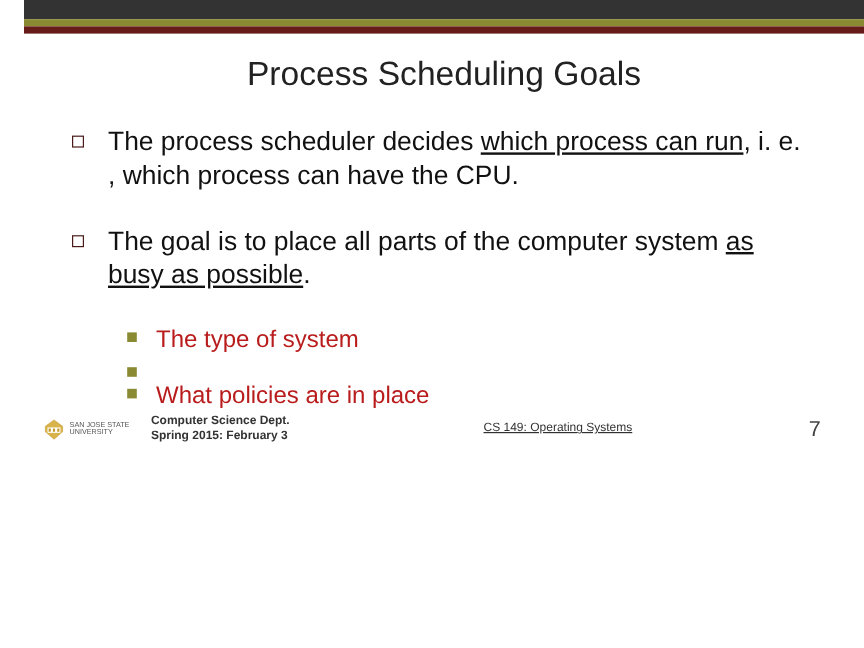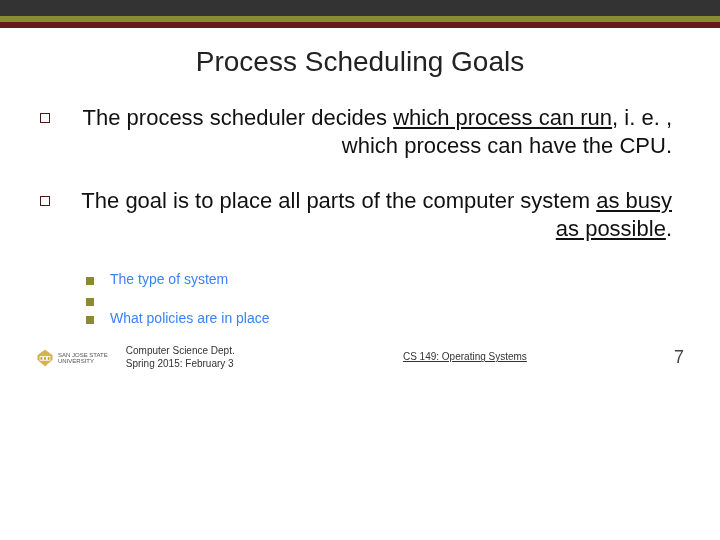--- a/index.html
+++ b/index.html
@@ -1,37 +1,37 @@
 <!DOCTYPE html>
 <html><head>
 <meta charset="utf-8">
 <style>
   * { box-sizing: border-box; margin: 0; padding: 0; }
   html, body { width: 720px; height: 540px; font-family: Arial, Helvetica, sans-serif; background: #fff; overflow: hidden; }
-  .slide { width: 720px; height: 388px; position: relative; }
+  .slide { width: 720px; height: 388px; position: relative; padding-left: 20px; }
   .topbar { width: 100%; }
   .band-dark { height: 16px; background: #333333; }
   .band-olive { height: 6px; background: #8a8a33; }
   .band-maroon { height: 6px; background: #661a1a; }
   .title { text-align: center; font-size: 28px; color: #222; margin-top: 18px; margin-bottom: 26px; font-weight: 400; }
-  .content { padding: 0 48px 0 40px; text-align: right; }
+  .content { padding: 0 48px 0 40px; }
   .topitem { display: flex; align-items: flex-start; margin-bottom: 28px; }
   .sq-bullet { width: 10px; height: 10px; border: 1.5px solid #4a1a1a; margin-top: 9px; margin-right: 20px; flex: 0 0 auto; }
   .toptext { font-size: 22px; line-height: 1.25; color: #111; }
   .u { text-decoration: underline; }
   .subitems { margin-top: 10px; }
   .subitem { display: flex; align-items: flex-start; margin: 3px 0 3px 46px; }
   .sq-solid { width: 8px; height: 8px; background: #8a8a33; margin-top: 7px; margin-right: 16px; flex: 0 0 auto; }
-  .subtext { font-size: 14px; color: #3b82f6; line-height: 1.3; }
+  .subtext { font-size: 20px; color: #b91c1c; line-height: 1.3; }
   .footer { position: absolute; bottom: 18px; left: 0; width: 100%; display: flex; align-items: center; padding: 0 36px 0 36px; font-size: 10px; color: #333; }
   .logo { display: flex; align-items: center; gap: 4px; margin-right: 18px; }
   .logo-badge { width: 18px; height: 18px; position: relative; }
   .logo-badge svg { width: 18px; height: 18px; display: block; }
   .logo-text { font-size: 6px; line-height: 1; color: #555; }
-  .f-col1 { width: 150px; line-height: 1.25; }
+  .f-col1 { width: 150px; line-height: 1.25; font-weight: bold; }
   .f-col2 { flex: 1; text-align: center; line-height: 1.25; text-decoration: underline; }
   .f-num { width: 30px; text-align: right; font-size: 18px; color: #444; }
 </style>
 </head>
 <body>
 
 <div class="slide">
 
   <div class="topbar">
     <div class="band-dark"></div>

